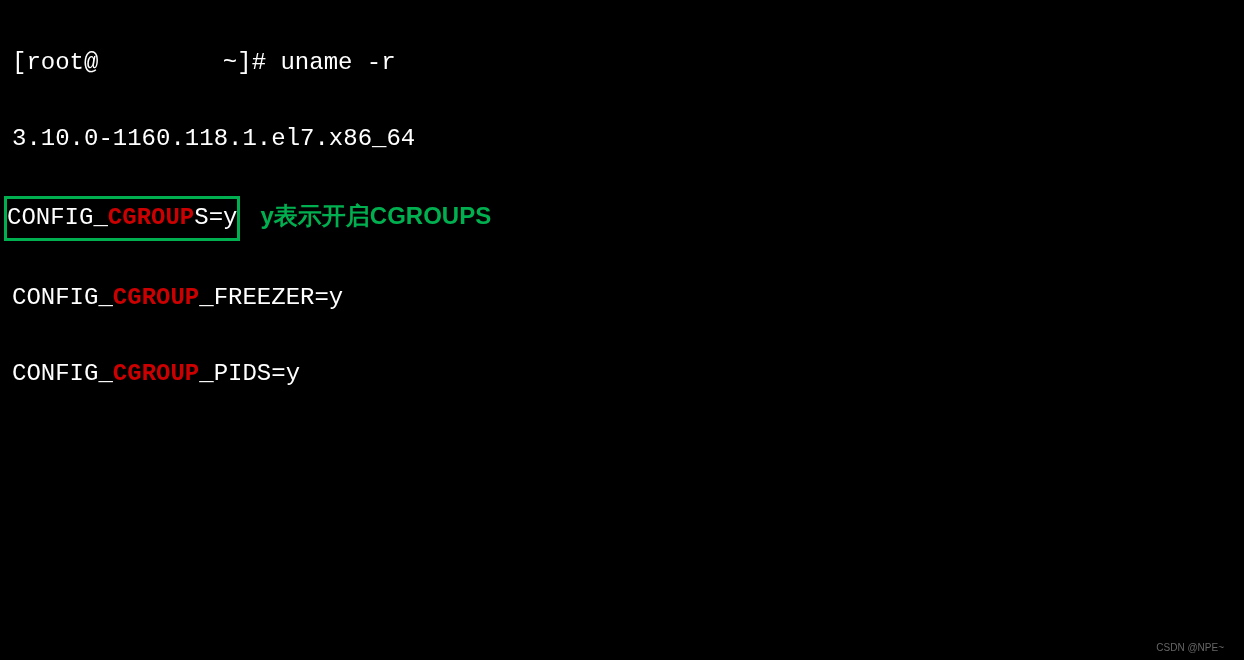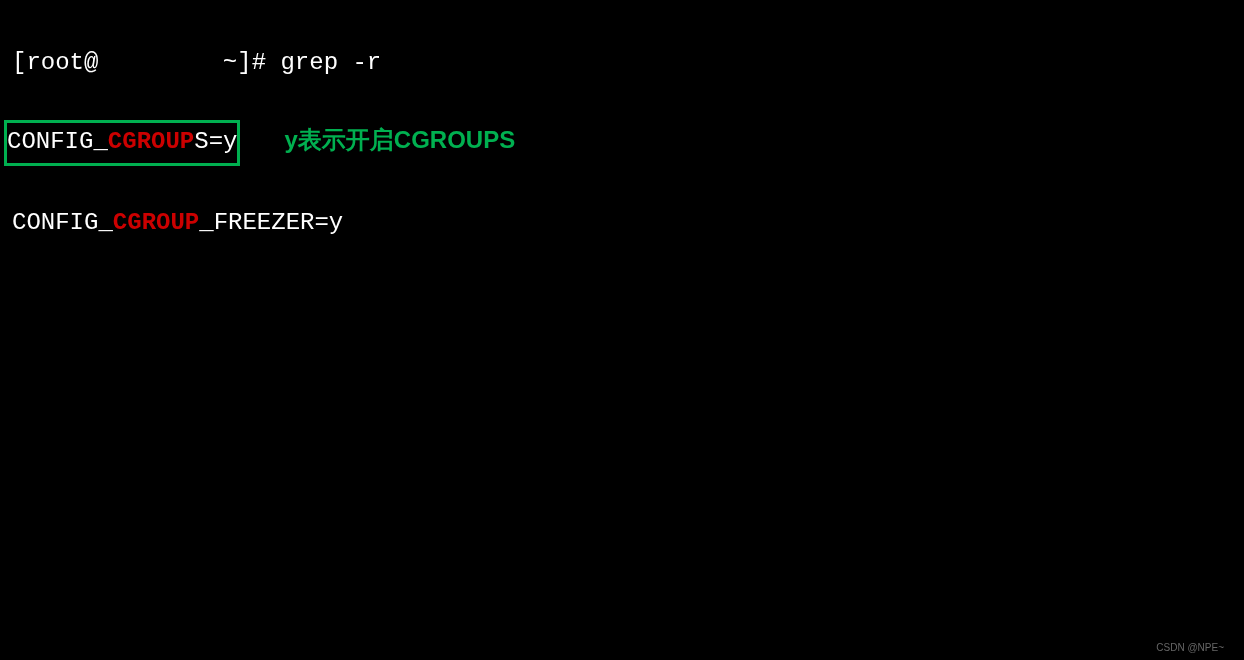--- a/index.html
+++ b/index.html
@@ -31,21 +31,21 @@
       border: 3px solid #00b050;
       display: inline-block;
       padding: 0 0 2px 0;
       margin-left: -8px;
     }
     .annotation {
       color: #00b050;
       font-weight: bold;
       font-family: Arial, sans-serif;
       display: inline-block;
-      margin-left: 44px;
+      margin-left: 20px;
       font-size: 24px;
     }
     .redacted {
       display: inline-block;
       width: 110px;
       height: 26px;
       background: #000;
       vertical-align: middle;
       position: relative;
       top: -2px;
@@ -59,23 +59,25 @@
       font-family: Arial, sans-serif;
     }
     .line {
       display: block;
     }
   </style>
 </head>
 <body>
 
 <div class="terminal">
-<span class="line"><span>[root@</span><span class="redacted"></span><span> ~]# </span><span>grep -r</span></span>
+<span class="line"><span>[root@</span><span class="redacted"></span><span> ~]# </span><span>uname -r</span></span>
+<span class="line">3.10.0-1160.118.1.el7.x86_64</span>
 <span class="line"><span class="boxed"><span>CONFIG_</span><span class="highlight">CGROUP</span><span>S=y</span></span><span class="annotation">y表示开启CGROUPS</span></span>
 <span class="line"><span>CONFIG_</span><span class="highlight">CGROUP</span><span>_FREEZER=y</span></span>
+<span class="line"><span>CONFIG_</span><span class="highlight">CGROUP</span><span>_PIDS=y</span></span>
 <span class="line"></span>
 
 
 
 
 
 
 
 
 </div>

